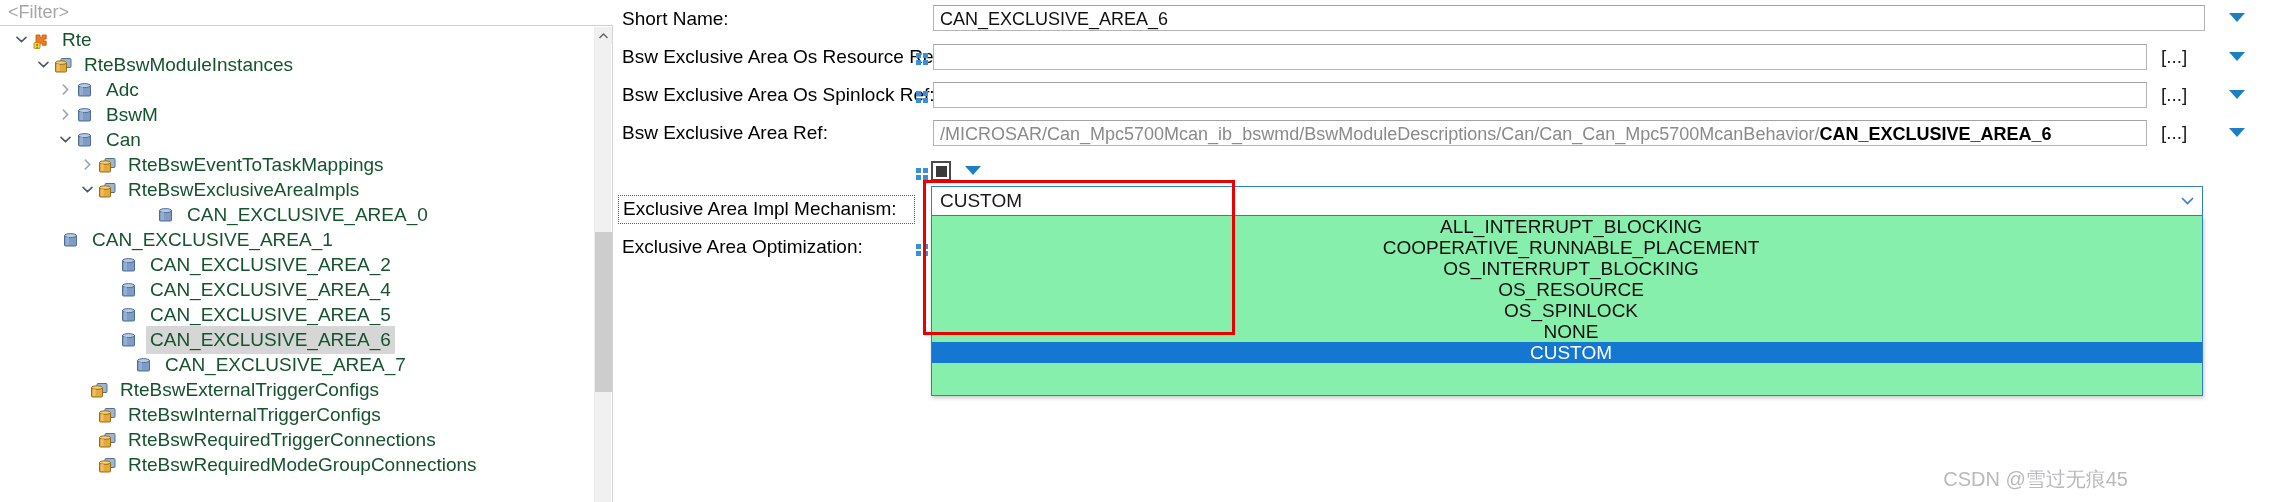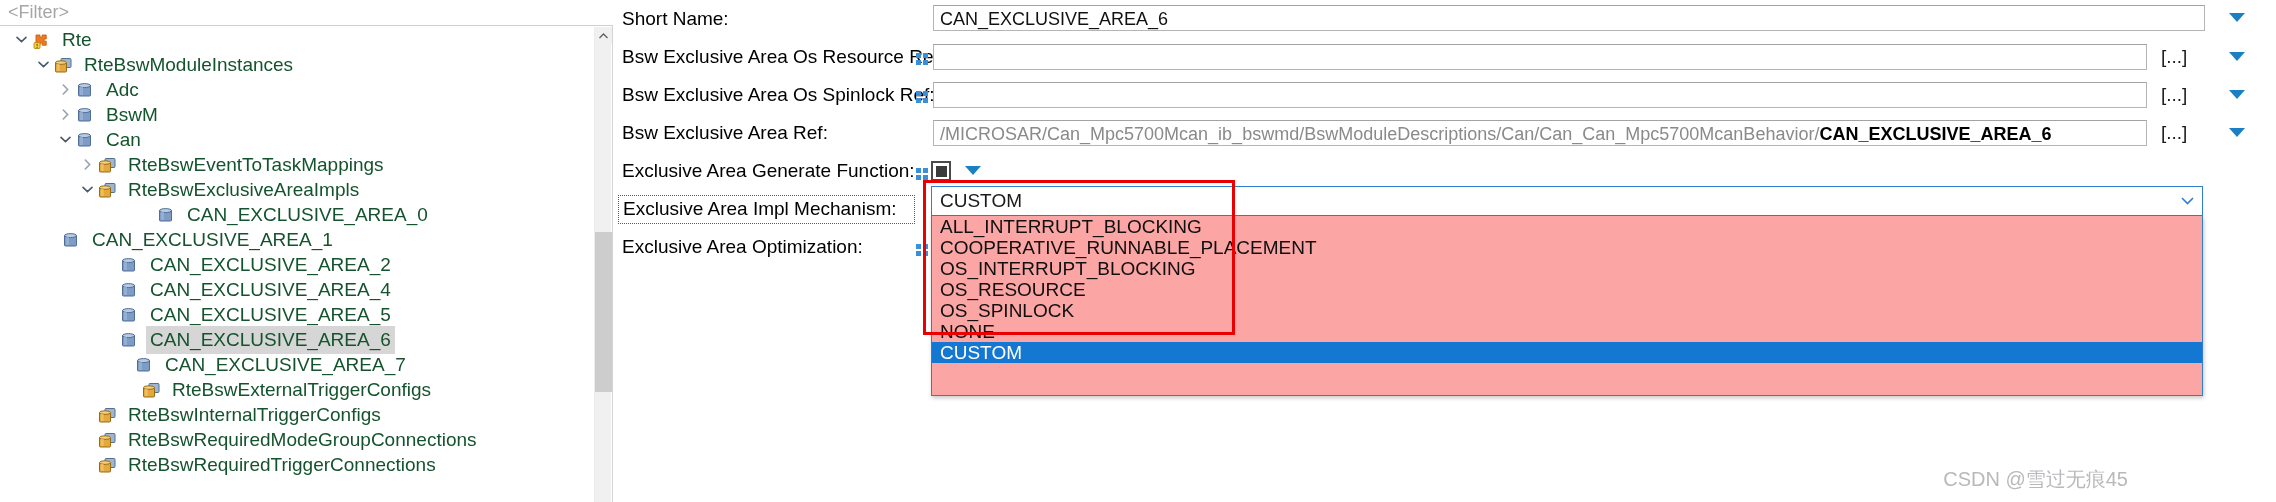--- a/index.html
+++ b/index.html
@@ -257,23 +257,24 @@
   }
 
   #combo-list {
     position: absolute;
     left: 318px;
     top: 216px;
     width: 1272px;
     box-sizing: border-box;
     border: 1px solid #2f7fd1;
     border-top: none;
-    background: #fca5a5;
+    background: #86efac;
     z-index: 21;
     box-shadow: 1px 2px 4px rgba(0,0,0,0.22);
+    text-align: center;
   }
   .combo-option {
     height: 21px;
     line-height: 21px;
     font-size: 19px;
     padding-left: 8px;
     color: #101010;
     white-space: nowrap;
   }
   .combo-option.selected {
@@ -471,21 +472,21 @@
         </div>
         <div class="tree-row" style="padding-left: 98px; margin-left: 15px;">
           <span class="twisty-empty"></span>
           <span class="tree-icon"><svg width="17" height="17" viewBox="0 0 17 17">
               <rect x="2.5" y="3" width="12" height="11" rx="1" fill="#7e9cc4" stroke="#4e6d98" stroke-width="1"></rect>
               <ellipse cx="8.5" cy="3.6" rx="6" ry="2" fill="#b7cbe4" stroke="#4e6d98" stroke-width="1"></ellipse>
               <rect x="4" y="5" width="3" height="8" fill="#9fb8d8" opacity="0.7"></rect>
             </svg></span>
           <span class="row-label">CAN_EXCLUSIVE_AREA_7</span>
         </div>
-        <div class="tree-row" style="padding-left: 120px;">
+        <div class="tree-row" style="padding-left: 68px;">
           <span class="twisty-empty"></span>
           <span class="tree-icon"><svg width="19" height="17" viewBox="0 0 19 17">
               <rect x="7" y="1.5" width="10" height="9" rx="1" fill="#9db6d4" stroke="#53708f" stroke-width="1"></rect>
               <rect x="1.5" y="5" width="11" height="10" rx="1" fill="#e3a93d" stroke="#9a6c16" stroke-width="1"></rect>
               <ellipse cx="7" cy="5.6" rx="5.5" ry="1.8" fill="#f2cf81" stroke="#9a6c16" stroke-width="1"></ellipse>
               <rect x="3" y="7" width="2.6" height="7" fill="#f0c772" opacity="0.75"></rect>
             </svg></span>
           <span class="row-label">RteBswExternalTriggerConfigs</span>
         </div>
         <div class="tree-row" style="padding-left: 76px;">
@@ -499,31 +500,31 @@
           <span class="row-label">RteBswInternalTriggerConfigs</span>
         </div>
         <div class="tree-row" style="padding-left: 76px;">
           <span class="twisty-empty"></span>
           <span class="tree-icon"><svg width="19" height="17" viewBox="0 0 19 17">
               <rect x="7" y="1.5" width="10" height="9" rx="1" fill="#9db6d4" stroke="#53708f" stroke-width="1"></rect>
               <rect x="1.5" y="5" width="11" height="10" rx="1" fill="#e3a93d" stroke="#9a6c16" stroke-width="1"></rect>
               <ellipse cx="7" cy="5.6" rx="5.5" ry="1.8" fill="#f2cf81" stroke="#9a6c16" stroke-width="1"></ellipse>
               <rect x="3" y="7" width="2.6" height="7" fill="#f0c772" opacity="0.75"></rect>
             </svg></span>
-          <span class="row-label">RteBswRequiredModeGroupConnections</span>
+          <span class="row-label">RteBswRequiredTriggerConnections</span>
         </div>
         <div class="tree-row" style="padding-left: 76px;">
           <span class="twisty-empty"></span>
           <span class="tree-icon"><svg width="19" height="17" viewBox="0 0 19 17">
               <rect x="7" y="1.5" width="10" height="9" rx="1" fill="#9db6d4" stroke="#53708f" stroke-width="1"></rect>
               <rect x="1.5" y="5" width="11" height="10" rx="1" fill="#e3a93d" stroke="#9a6c16" stroke-width="1"></rect>
               <ellipse cx="7" cy="5.6" rx="5.5" ry="1.8" fill="#f2cf81" stroke="#9a6c16" stroke-width="1"></ellipse>
               <rect x="3" y="7" width="2.6" height="7" fill="#f0c772" opacity="0.75"></rect>
             </svg></span>
-          <span class="row-label">RteBswRequiredTriggerConnections</span>
+          <span class="row-label">RteBswRequiredModeGroupConnections</span>
         </div>
       </div>
 
     <div id="tree-scrollbar">
       <div id="scroll-up-arrow">
         <svg width="9" height="6" viewBox="0 0 9 6">
             <path d="M0.5 5 L4.5 1 L8.5 5" stroke="#606060" stroke-width="1.3" fill="none"></path>
           </svg>
       </div>
       <div id="scroll-thumb"></div>
@@ -569,21 +570,20 @@
     </div>
 
     <div class="form-row" style="top:114px;">
       <span class="form-label">Bsw Exclusive Area Ref:</span>
       <div class="field-input field-readonly" style="left:320px; top:6px; width:1214px;"><span>/MICROSAR/Can_Mpc5700Mcan_ib_bswmd/BswModuleDescriptions/Can/Can_Can_Mpc5700McanBehavior/</span><b>CAN_EXCLUSIVE_AREA_6</b></div>
       <span class="browse-btn" style="left:1548px; top:8px;">[...]</span>
       <div class="drop-arrow" style="left:1616px; top:14px;"></div>
     </div>
 
     <div class="form-row" style="top:152px;">
-      <span class="form-label">Exclusive Area Generate Function:</span>
       <span class="marker-icon" style="top:12px;">
         <svg width="13" height="13" viewBox="0 0 13 13">
           <rect x="0" y="0" width="5" height="5" fill="#3a8fd9"></rect>
           <rect x="7" y="0" width="5" height="5" fill="#3a8fd9"></rect>
           <rect x="0" y="7" width="5" height="5" fill="#3a8fd9"></rect>
           <rect x="7" y="7" width="5" height="5" fill="#3a8fd9"></rect>
         </svg>
       </span>
       <div class="tri-checkbox" style="top:9px;">
         <div class="fill"></div>

